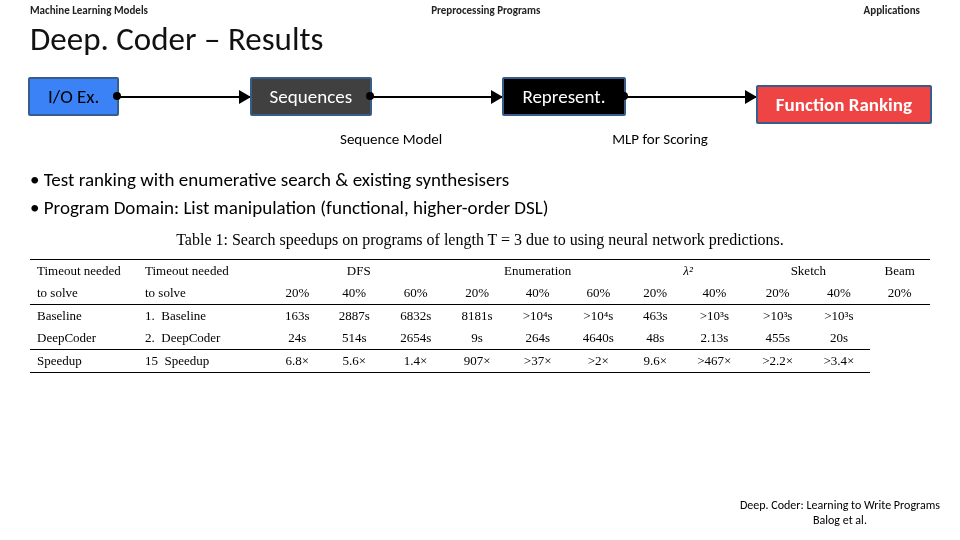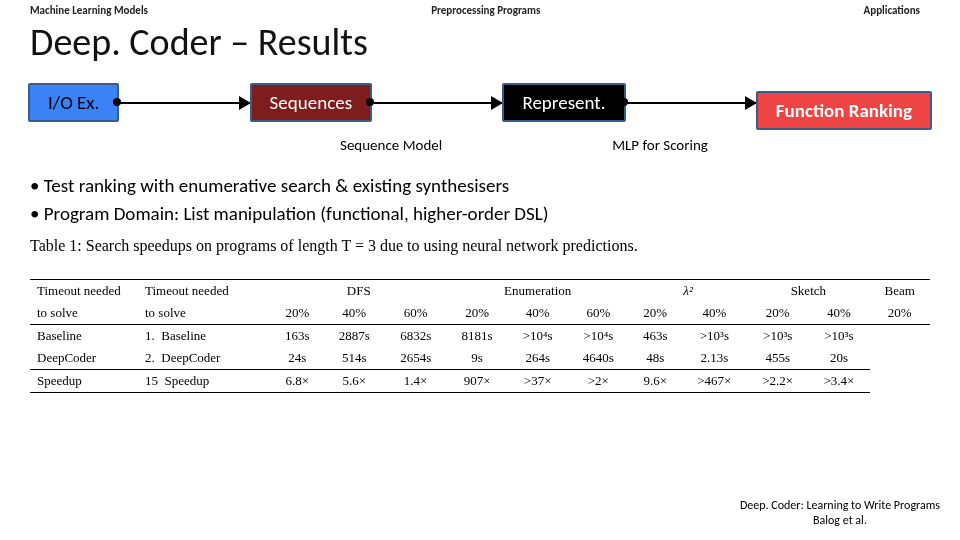--- a/index.html
+++ b/index.html
@@ -1,34 +1,34 @@
 <!DOCTYPE html>
 <html><head>
   <meta charset="utf-8">
   <style>
     * { margin: 0; padding: 0; box-sizing: border-box; }
     body { width: 960px; height: 540px; font-family: "Segoe UI", Calibri, Arial, sans-serif; background: #fff; color: #000; position: relative; overflow: hidden; }
     .top-labels { display: flex; justify-content: space-between; padding: 4px 40px 0 30px; font-size: 11px; color: #222; font-weight: bold; }
     .top-labels > span:nth-child(2) { margin-left: -40px; }
-    .title { font-size: 38px; font-weight: 400; color: #111; padding: 2px 0 10px 30px; }
+    .title { font-size: 33px; font-weight: 400; color: #111; padding: 2px 0 10px 30px; }
     .flow { display: flex; align-items: center; padding: 0 28px 4px 28px; gap: 0; }
     .flow-box { position: relative; border: 2px solid #385D8A; background: #4472C4; background: linear-gradient(to bottom, #4F81BD, #4F81BD); color: #fff; font-size: 19px; padding: 6px 18px; border-radius: 2px; text-align: center; }
     .flow-box.ioex { background: #3b82f6; color: #000; border: 2px solid #385D8A; }
     .flow-box.rep { background: #000000; }
     .flow-box.rank { background: #ef4444; font-weight: 700; margin-top: 16px; }
     .flow-arrow { position: relative; flex: 1; height: 2px; background: #000; margin: 0 0px; }
     .flow-arrow::after { content: ""; position: absolute; right: -1px; top: -6px; border-left: 12px solid #000; border-top: 7px solid transparent; border-bottom: 7px solid transparent; }
     .flow-arrow .dot { position: absolute; left: -6px; top: -4px; width: 8px; height: 8px; border-radius: 50%; background: #000; }
     .flow-sub { display: flex; font-size: 15px; color: #000; padding: 2px 0 14px 0; }
     .flow-sub .sub1 { margin-left: 340px; }
     .flow-sub .sub2 { margin-left: 170px; }
     .bullets { padding: 4px 0 10px 30px; font-size: 19px; line-height: 1.45; }
     .bullets .b::before { content: "• "; }
     .table-wrap { padding: 0 30px 0 30px; }
-    .caption { font-family: "Times New Roman", serif; font-size: 16px; margin-bottom: 24px; }
+    .caption { text-align: center; font-family: "Times New Roman", serif; font-size: 16px; margin-bottom: 10px; }
     .tables { display: flex; gap: 0; font-family: "Times New Roman", serif; font-size: 13px; }
     table { border-collapse: collapse; }
     th, td { padding: 3px 7px; text-align: center; font-weight: normal; margin-top: 43px; }
     th.lh, td.lh { text-align: left; }
     .t1 { width: 108px; }
     .t1 th, .t1 td { text-align: left; }
     .t2 { flex: 1; }
     .hdr-row th { border-top: 1.3px solid #000; }
     .hdr-sub th { border-bottom: 1px solid #000; }
     .italic { font-style: italic; }
@@ -45,21 +45,21 @@
   <span>Applications</span>
 </div>
 
 <div class="title">Deep. Coder – Results</div>
 
 <div class="flow">
   <div class="flow-box ioex">I/O Ex.</div>
   <div class="flow-arrow">
       <span class="dot"></span>
     </div>
-  <div class="flow-box" style="background:#7f1d1d;">Sequences</div>
+  <div class="flow-box" style="background:#404040;">Sequences</div>
   <div class="flow-arrow">
       <span class="dot"></span>
     </div>
   <div class="flow-box rep">Represent.</div>
   <div class="flow-arrow">
       <span class="dot"></span>
     </div>
   <div class="flow-box rank">Function Ranking</div>
 </div>
 <div class="flow-sub">

